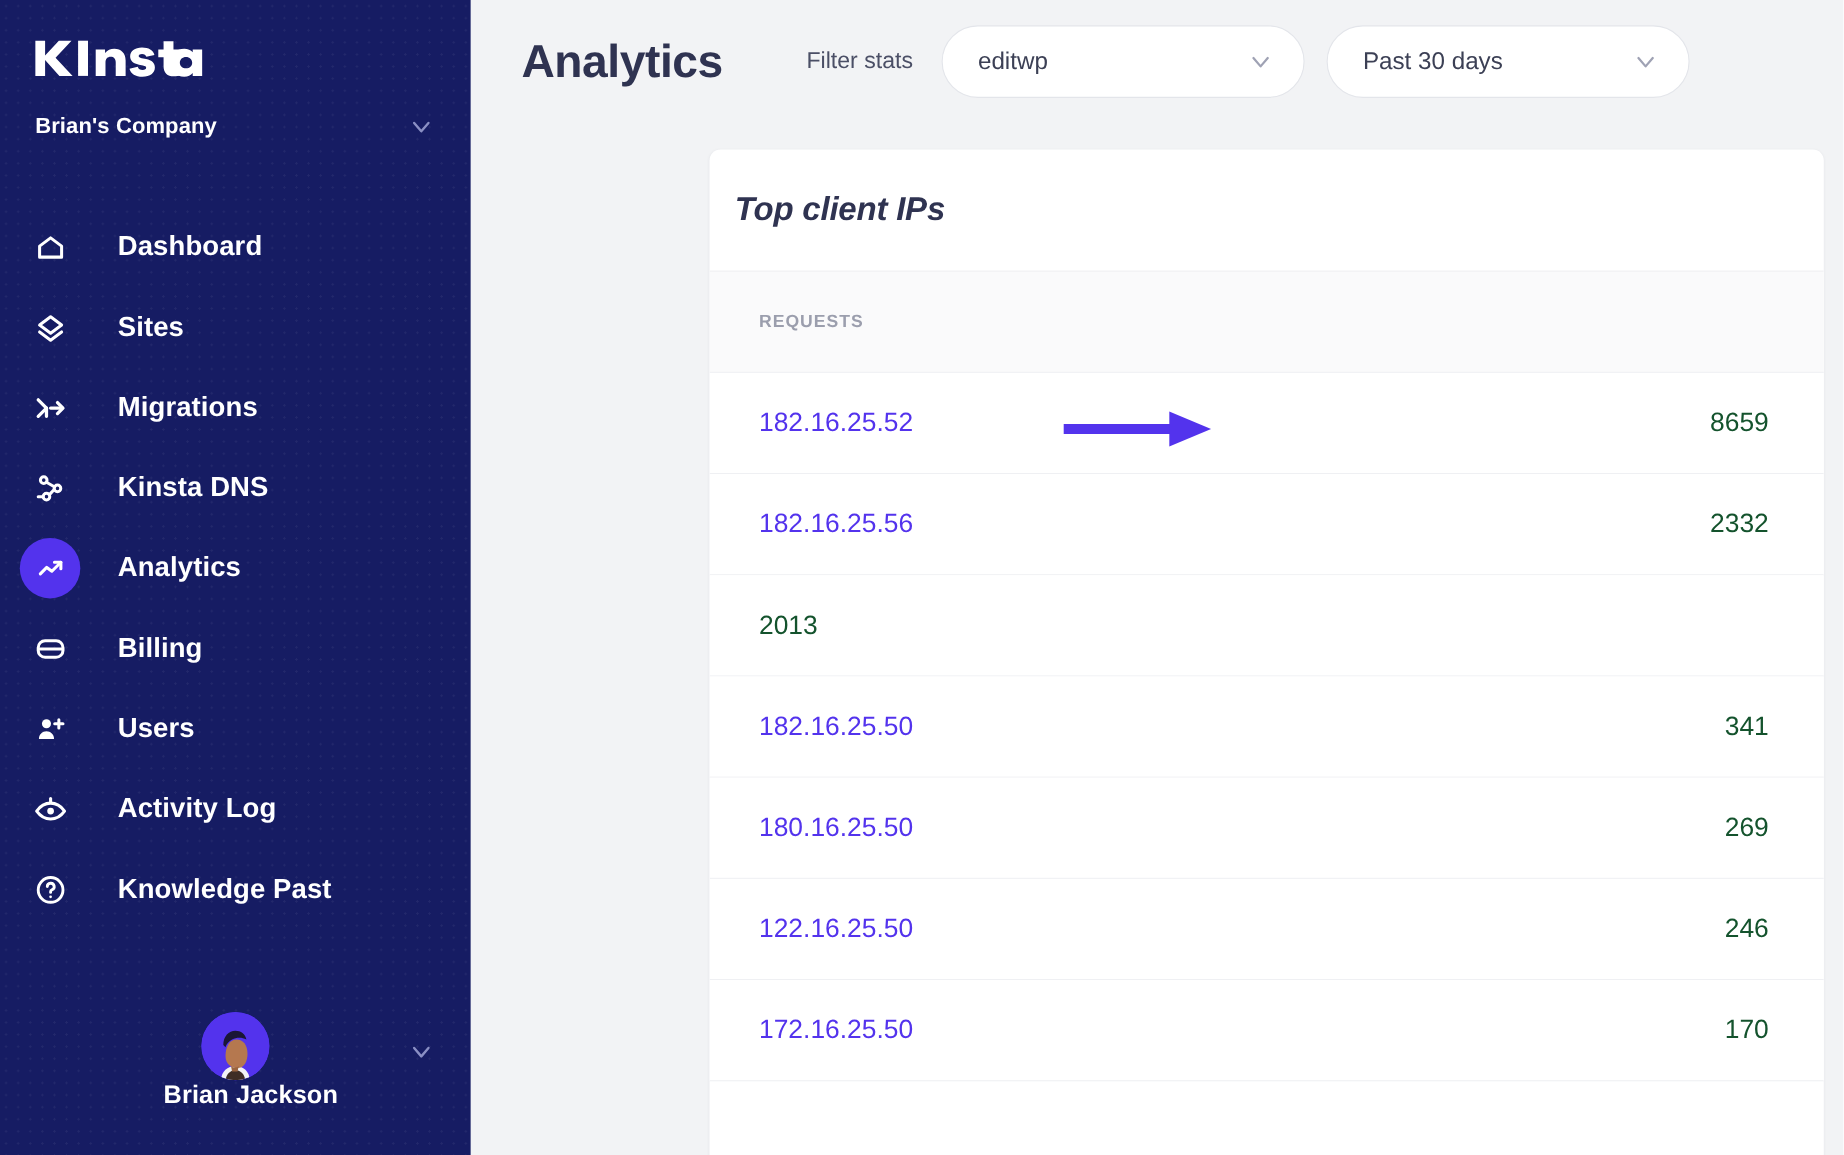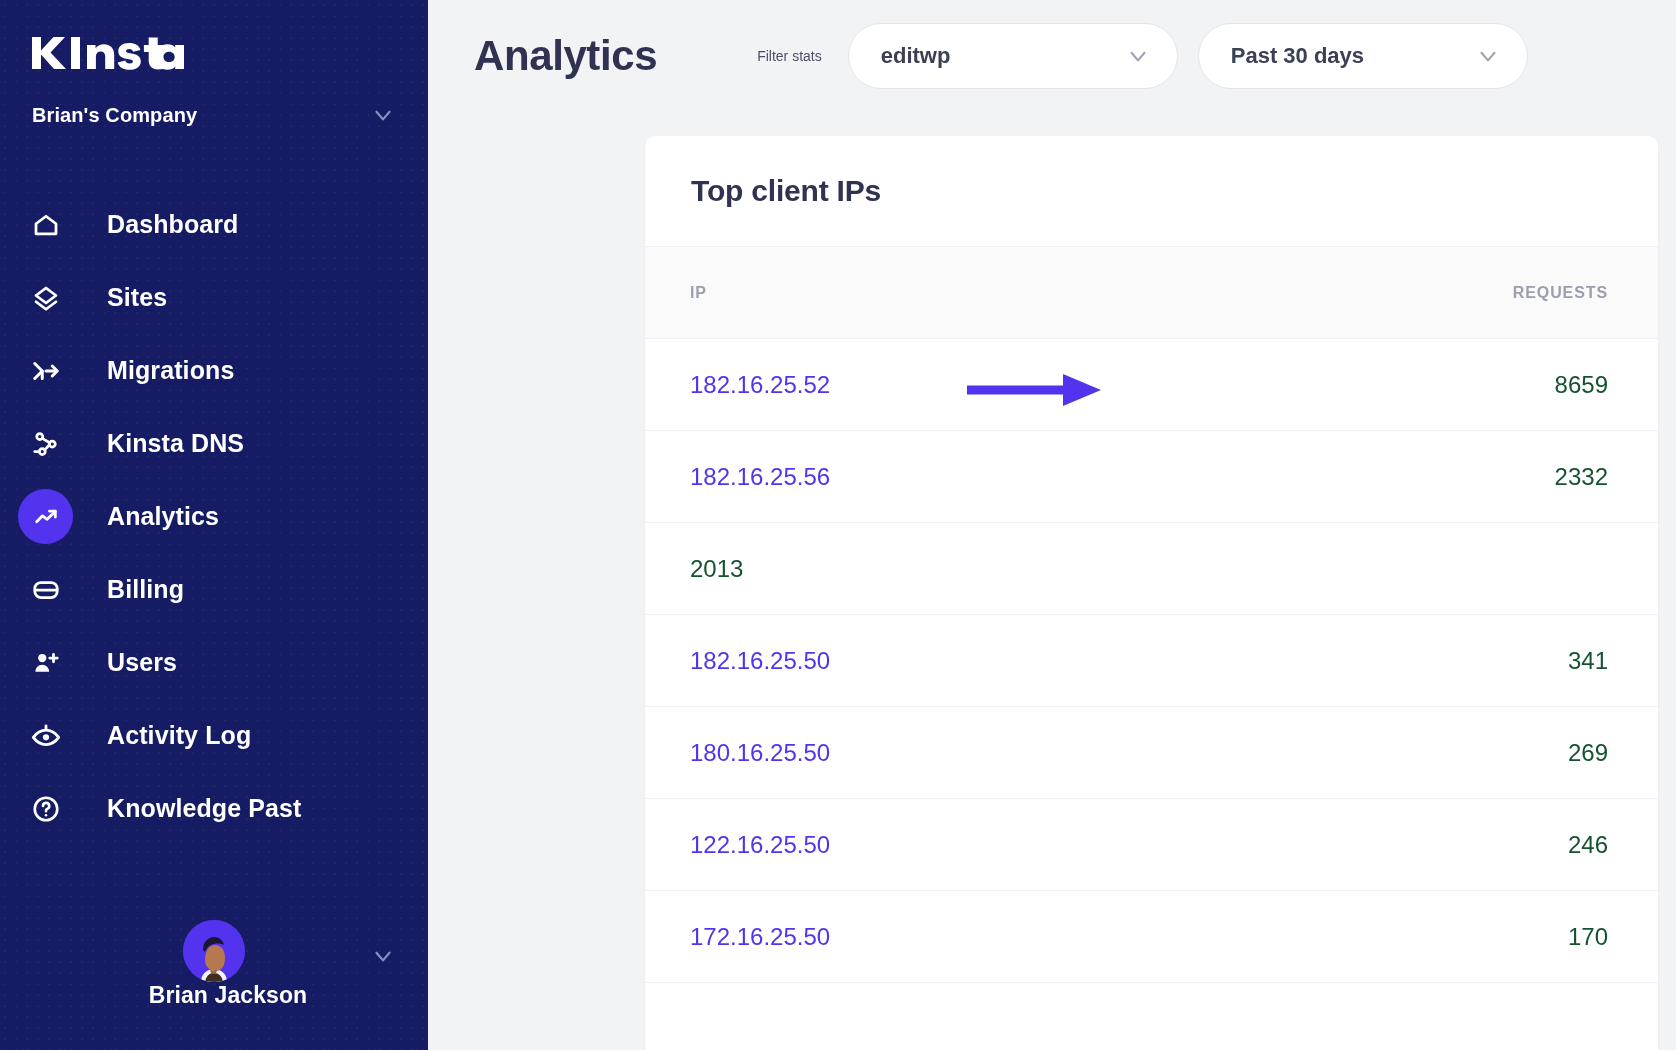--- a/index.html
+++ b/index.html
@@ -78,44 +78,45 @@
   }
   .topbar {
     height:112px; display:flex; align-items:center;
     padding-left:46px; padding-right:18px;
   }
   .page-title {
     font-size:42px; font-weight:bold; color:#2F3351;
     letter-spacing:-0.4px; white-space:nowrap;
   }
   .filter-label {
-    font-size:14px; color:#4B4F66; margin-left:100px; white-space:nowrap;
+    font-size:21px; color:#4B4F66; margin-left:76px; white-space:nowrap;
   }
   .select {
     height:66px; background:#ffffff; border:1px solid #E3E5EA;
     border-radius:33px; display:flex; align-items:center;
     justify-content:space-between; padding:0 26px 0 32px;
-    cursor:pointer; margin-left:26px;font-weight:bold;
+    cursor:pointer; margin-left:26px;
   }
   .select.site { width:330px; }
   .select.range { width:330px; margin-left:20px; }
   .select-value { font-size:22px; color:#3C4055; white-space:nowrap; }
 
   
   .card {
     position:absolute; left:217px; top:136px;
     width:1013px; height:930px;
     background:#ffffff;
     border-radius:10px 10px 0 0;
     box-shadow:0 1px 3px rgba(30,35,70,0.06);
     overflow:hidden;
   }
   .card-header {
     height:110px; display:flex; align-items:center;
-    padding-left:46px;
+    padding-left:23px;
+    font-style:italic;
   }
   .card-title {
     font-size:30px; font-weight:bold; color:#2F3351; letter-spacing:-0.2px;
   }
   .table { width:100%; }
   .thead {
     height:93px; background:#FAFAFB;
     border-top:1px solid #EFF0F3; border-bottom:1px solid #EFF0F3;
     display:flex; align-items:center;
     padding:0 50px 0 45px;
@@ -323,21 +324,20 @@
       </div>
     </div>
 
     <div class="card">
       <div class="card-header">
         <h2 class="card-title">Top client IPs</h2>
       </div>
 
       <div class="table">
         <div class="thead">
-          <span class="th ip">IP</span>
           <span class="th requests">REQUESTS</span>
         </div>
         <div id="table-body">
             <div class="row">
               <a class="cell-ip">182.16.25.52</a>
               <span class="cell-req">8659</span>
             </div>
             <div class="row">
               <a class="cell-ip">182.16.25.56</a>
               <span class="cell-req">2332</span>

